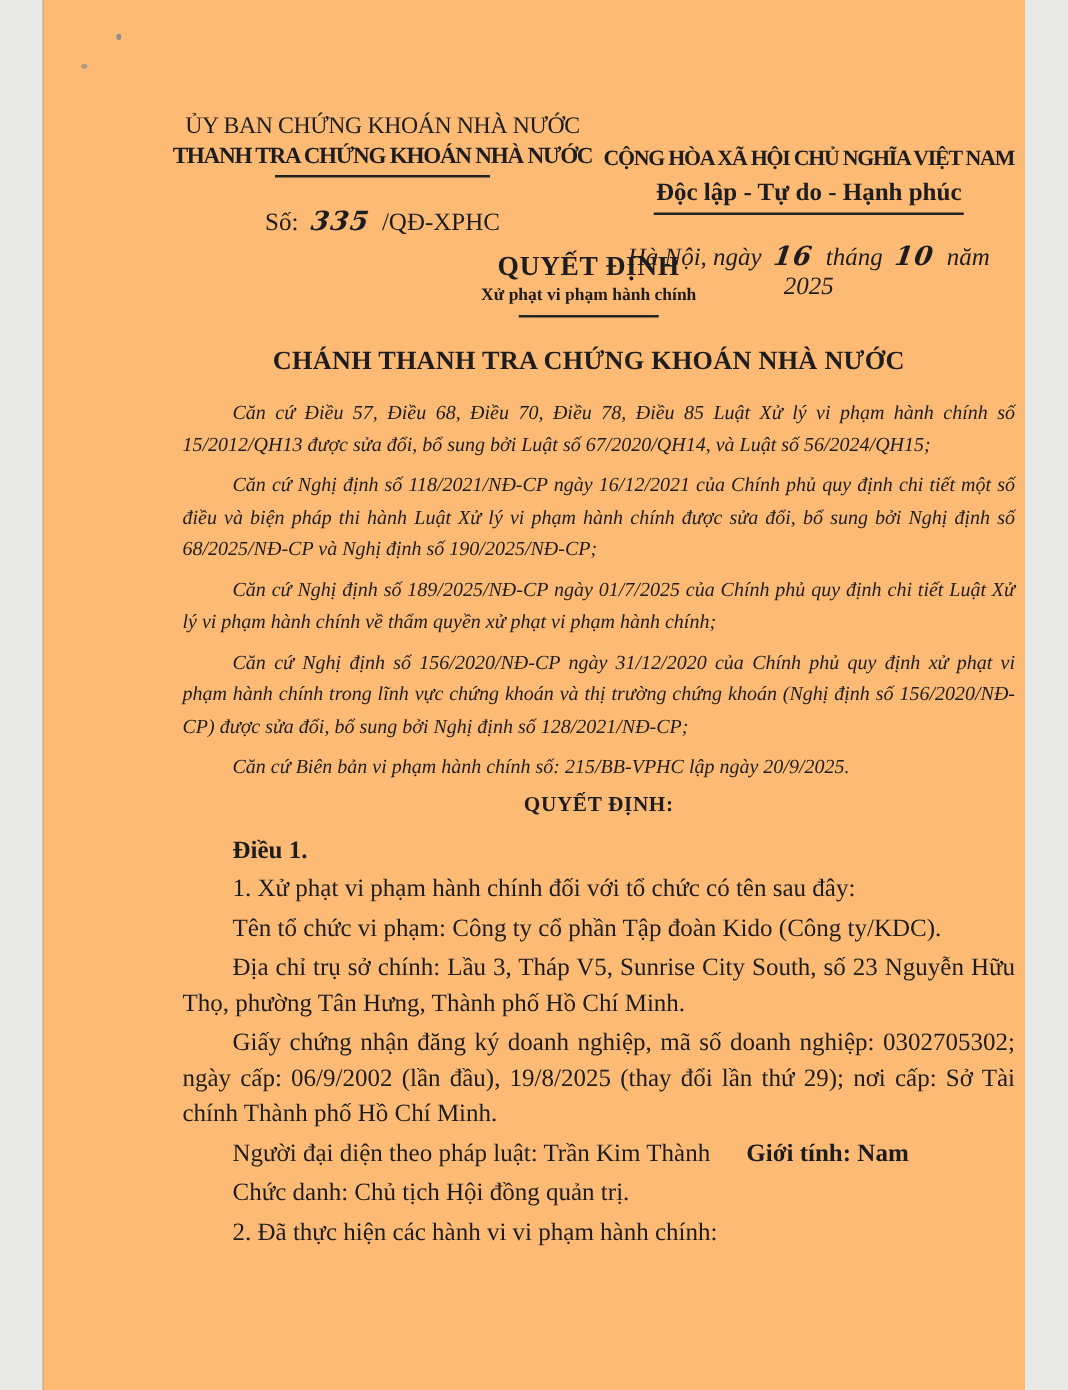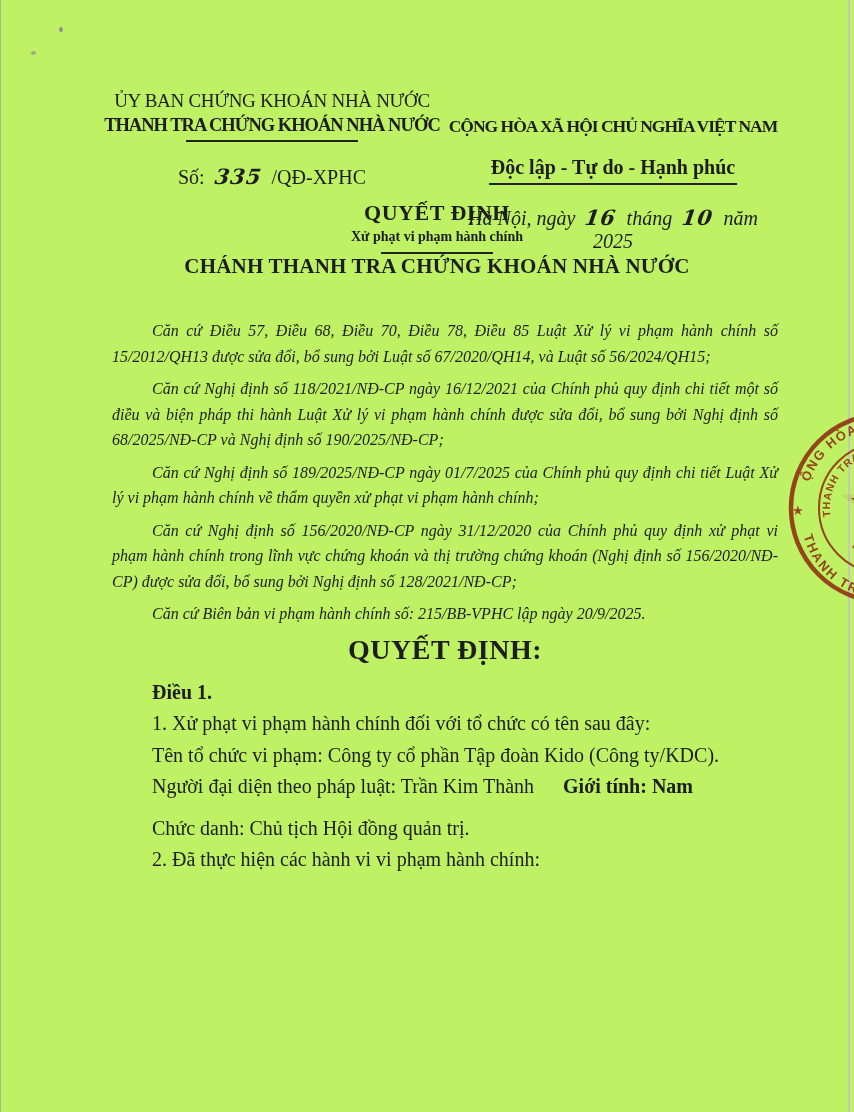--- a/index.html
+++ b/index.html
@@ -1,76 +1,76 @@
 <!DOCTYPE html>
 <html><head>
 <meta charset="utf-8">
 <style>
   html,body{margin:0;padding:0;background:#e8e8e6;}
   .page{
     position:relative;
-    width:854px;height:1112px;
+    width:786px;height:1112px;
     margin:0 auto;
-    background:#bef264;
+    background:#fdba74;
     overflow:hidden;
     font-family:"Liberation Serif","DejaVu Serif",serif;
     color:#1d1d1f;
   }
   
   .edge-left{position:absolute;left:0;top:0;bottom:0;width:1px;background:#8c8c8a;opacity:.55;}
   .edge-right{position:absolute;left:848px;top:0;bottom:0;width:2px;background:#c6c6c2;}
   .speck{position:absolute;background:#8f8f8d;border-radius:50%;}
   .speck.s1{left:59px;top:27px;width:4px;height:5px;}
   .speck.s2{left:31px;top:51px;width:5px;height:4px;opacity:.7;}
 
   
   .hdr-left{position:absolute;left:96px;top:90px;width:352px;text-align:center;}
   .hdr-left .l1{font-size:19px;letter-spacing:-0.3px;}
   .hdr-left .l2{font-size:18.5px;font-weight:700;letter-spacing:-1px;margin-top:3px;}
   .hdr-left .rule{width:172px;height:2px;background:#222;margin:4px auto 0;}
   .hdr-right{position:absolute;left:448px;top:92px;width:330px;text-align:center;}
   .hdr-right .l1{font-size:17.5px;font-weight:700;letter-spacing:-1px;margin-top:24px;}
-  .hdr-right .l2{font-size:20px;font-weight:700;margin-top:19px;}
+  .hdr-right .l2{font-size:20px;font-weight:700;margin-top:6px;}
   .hdr-right .rule{width:248px;height:2px;background:#222;margin:4px auto 0;}
   .doc-no{margin-top:22px;font-size:20px;}
   .date-line{margin-top:20px;font-size:20px;font-style:italic;}
   .hw{
     font-family:"DejaVu Serif",serif;
     font-style:italic;font-weight:700;
     display:inline-block;transform:skewX(-8deg);
     letter-spacing:1px;font-size:21px;
     margin:0 5px;
   }
 
   
   .title-block{position:absolute;left:104px;top:200px;width:666px;text-align:center;}
   .title-block .t1{font-size:22px;font-weight:700;letter-spacing:.5px;}
   .title-block .t2{font-size:14px;font-weight:700;margin-top:3px;}
   .title-block .rule{width:112px;height:1.5px;background:#222;margin:7px auto 0;}
-  .authority{font-size:21px;font-weight:700;letter-spacing:.2px;}
+  .authority{margin-top:22px;font-size:21px;font-weight:700;letter-spacing:.2px;}
 
   
   .body{position:absolute;left:112px;top:318px;width:666px;}
   .preamble p{
     margin:0 0 7px 0;
     font-size:16px;font-style:italic;
     line-height:25.5px;
     text-align:justify;text-indent:40px;
   }
   .decision-heading{
-    text-align:center;font-size:28px;font-weight:700;
+    text-align:center;font-size:17px;font-weight:700;
     margin:4px 0 12px 0;letter-spacing:.5px;
   }
   .article p{
     margin:0 0 3px 0;
     font-size:20px;line-height:28.5px;
     text-align:justify;text-indent:40px;
   }
   .article .art-head{font-weight:700;}
-  .rep-line{display:flex;font-size:20px;line-height:28.5px;margin:0 0 13px 0;}
+  .rep-line{display:flex;font-size:20px;line-height:28.5px;margin:0 0 3px 0;}
   .rep-line .left{text-indent:40px;}
   .rep-line .right{margin-left:auto;padding-right:85px;font-weight:bold;}
 
   
   .seal{
     position:absolute;left:775px;top:398px;width:220px;height:220px;
     opacity:.92;mix-blend-mode:multiply;
   }
   .seal text{font-family:"Liberation Sans","DejaVu Sans",sans-serif;font-weight:700;}
 </style>
@@ -123,20 +123,22 @@
       <p>Căn cứ Nghị định số 156/2020/NĐ-CP ngày 31/12/2020 của Chính phủ quy định xử phạt vi phạm hành chính trong lĩnh vực chứng khoán và thị trường chứng khoán (Nghị định số 156/2020/NĐ-CP) được sửa đổi, bổ sung bởi Nghị định số 128/2021/NĐ-CP;</p>
       <p>Căn cứ Biên bản vi phạm hành chính số: 215/BB-VPHC lập ngày 20/9/2025.</p>
     </div>
 
     <div class="decision-heading">QUYẾT ĐỊNH:</div>
 
     <div class="article">
       <p class="art-head">Điều 1.</p>
       <p>1. Xử phạt vi phạm hành chính đối với tổ chức có tên sau đây:</p>
       <p>Tên tổ chức vi phạm: Công ty cổ phần Tập đoàn Kido (Công ty/KDC).</p>
+      <p>Địa chỉ trụ sở chính: Lầu 3, Tháp V5, Sunrise City South, số 23 Nguyễn Hữu Thọ, phường Tân Hưng, Thành phố Hồ Chí Minh.</p>
+      <p>Giấy chứng nhận đăng ký doanh nghiệp, mã số doanh nghiệp: 0302705302; ngày cấp: 06/9/2002 (lần đầu), 19/8/2025 (thay đổi lần thứ 29); nơi cấp: Sở Tài chính Thành phố Hồ Chí Minh.</p>
       <div class="rep-line">
         <span class="left">Người đại diện theo pháp luật: Trần Kim Thành</span>
         <span class="right">Giới tính: Nam</span>
       </div>
       <p>Chức danh: Chủ tịch Hội đồng quản trị.</p>
       <p>2. Đã thực hiện các hành vi vi phạm hành chính:</p>
     </div>
   </div>
 
   <svg class="seal" viewBox="0 0 220 220">

